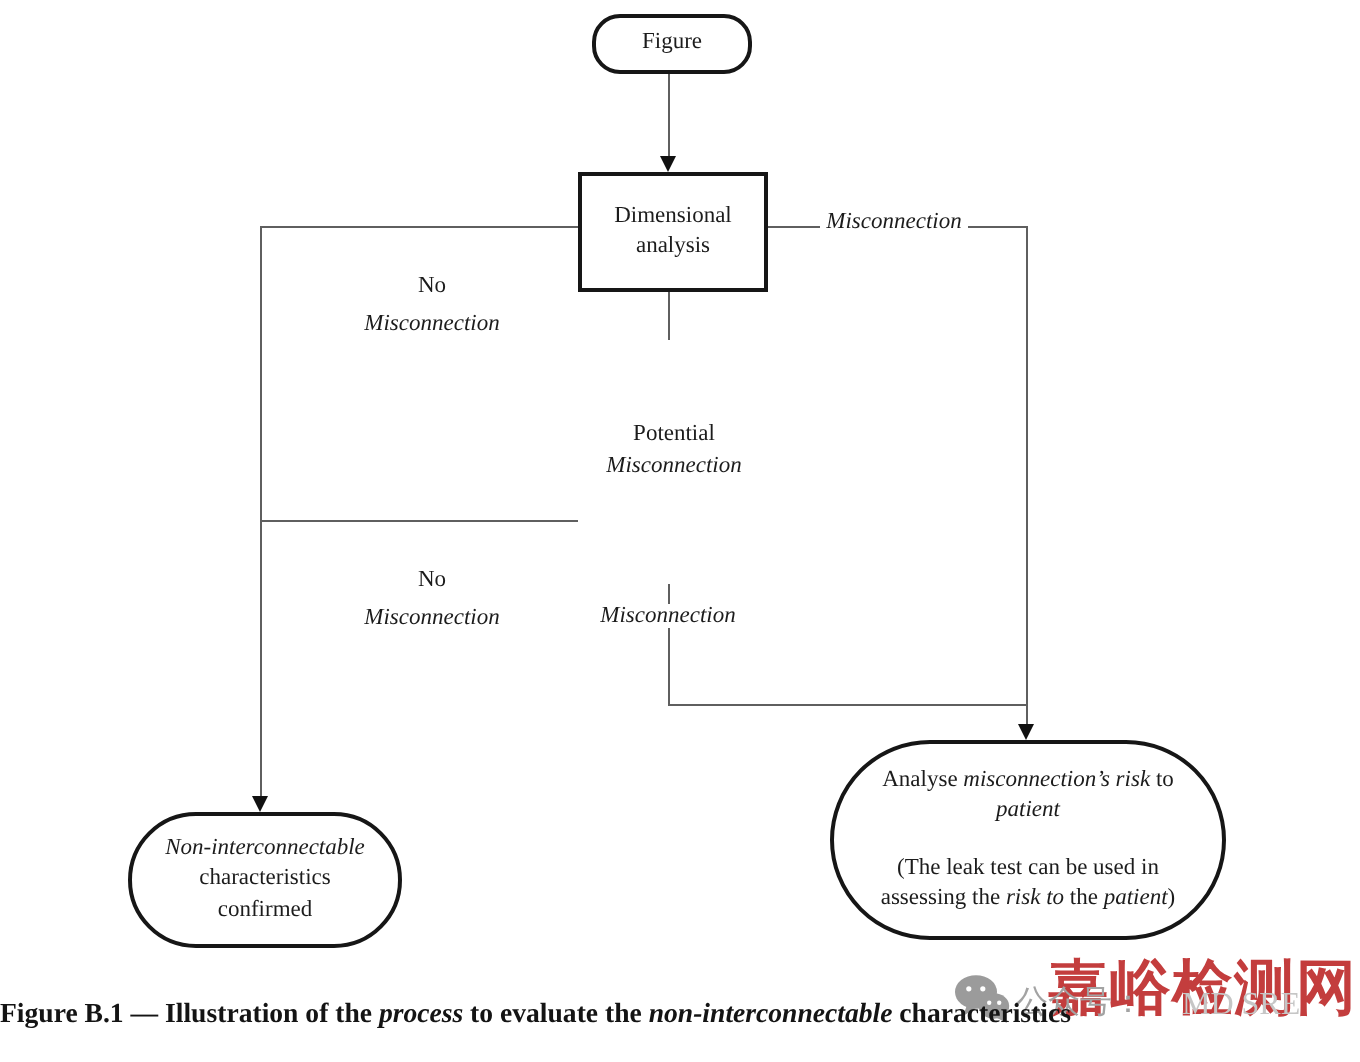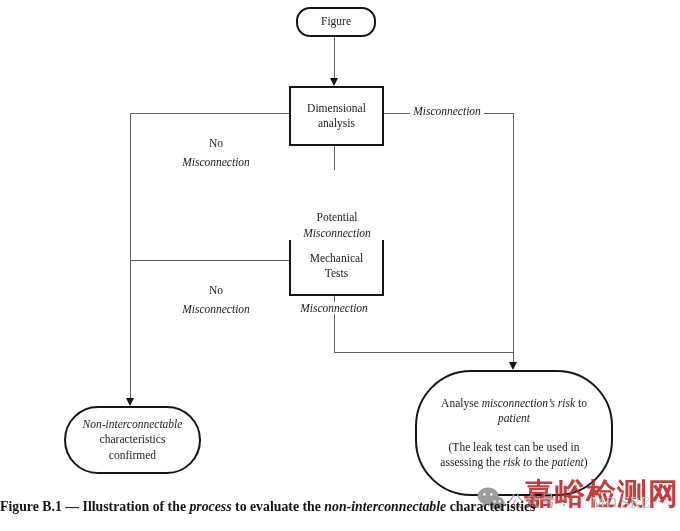--- a/index.html
+++ b/index.html
@@ -66,32 +66,28 @@
 
   <div class="node stadium-sm" style="left:296px;top:7px;width:76px;height:26px;">
     <span>Figure</span>
   </div>
 
   <div class="node" style="left:289px;top:86px;width:91px;height:56px;">
     <span class="row">Dimensional</span>
     <span class="row">analysis</span>
   </div>
 
-  <div class="node" style="left:289px;top:236px;width:91px;height:56px;">
-    <span class="row">Mechanical</span>
-    <span class="row">Tests</span>
-  </div>
 
   <div class="node oval" style="left:64px;top:406px;width:133px;height:64px;">
     <i>Non-interconnectable</i>
     <span>characteristics</span>
     <span>confirmed</span>
   </div>
 
-  <div class="node stadium-lg" style="left:415px;top:370px;width:198px;height:126px;padding:0 8px;box-sizing:border-box;">
+  <div class="node stadium-lg" style="left:415px;top:370px;width:198px;height:100px;padding:0 8px;box-sizing:border-box;">
     <div style="margin-bottom:13px;">
       <span>Analyse </span><i>misconnection’s risk</i><span> to</span><br>
       <i>patient</i>
     </div>
     <div>
       <span>(The leak test can be used in</span><br>
       <span>assessing the </span><i>risk to</i><span> the </span><i>patient</i><span>)</span>
     </div>
   </div>
 

